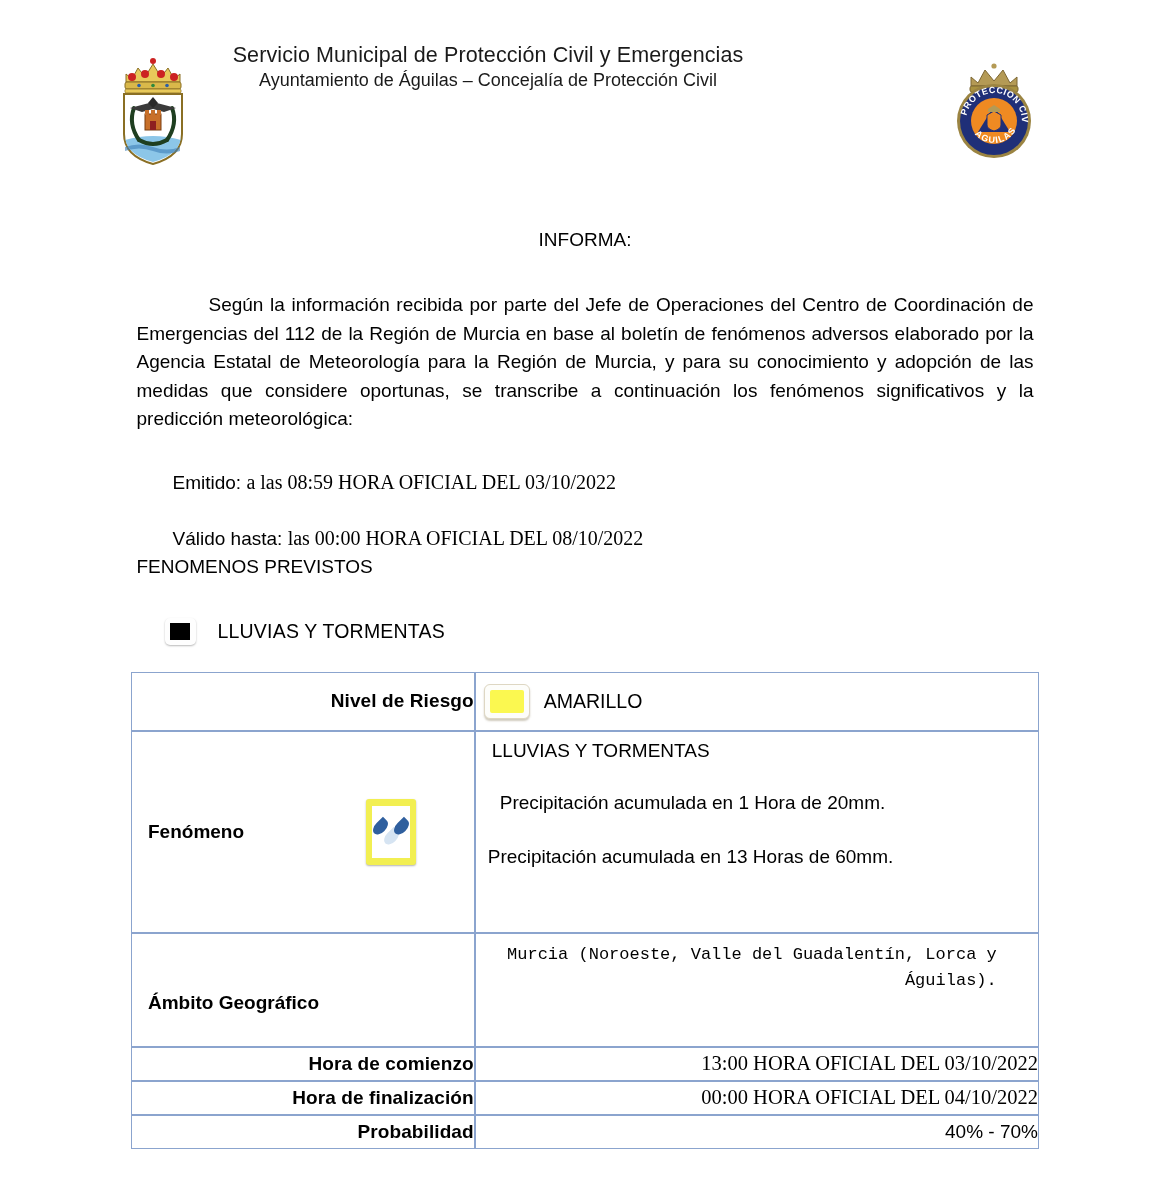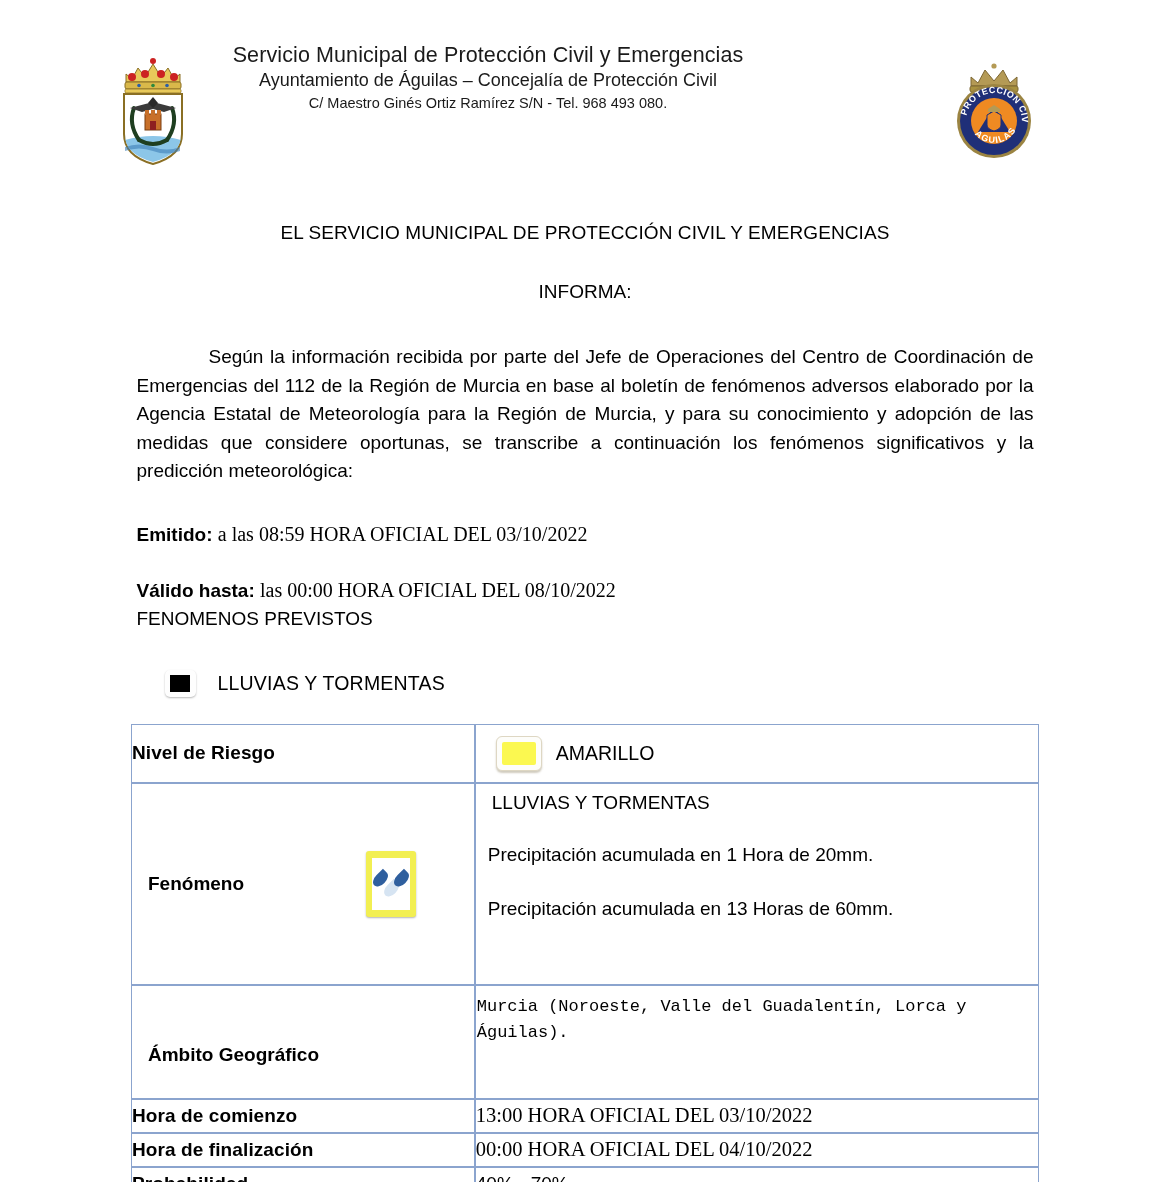--- a/index.html
+++ b/index.html
@@ -95,22 +95,23 @@
   
   .meta-block {
     width: 897px;
     margin: 34px auto 0 auto;
   }
   .meta-line {
     font-size: 19px;
     line-height: 28px;
   }
   .meta-line .lbl {
-    font-weight: bold;
+    font-weight: normal;
     font-family: "Liberation Sans", sans-serif;
+    margin-left: 36px;
   }
   .meta-line .val {
     font-family: "Liberation Serif", serif;
     font-size: 20px;
   }
   .meta-valid { margin-top: 27px; }
   .meta-sub {
     font-size: 19px;
     line-height: 28px;
   }
@@ -154,20 +155,21 @@
     border-collapse: separate;
     border-spacing: 0;
     table-layout: fixed;
   }
   .alert-table td {
     border: 1px solid #8ba4ce;
     box-shadow: inset 0 0 0 1px #ffffff;
     vertical-align: middle;
     padding: 0;
     background: #ffffff;
+    text-align: right;
   }
   .col-label { width: 343px; }
   .col-value { width: 563px; }
 
   .cell-label {
     font-weight: bold;
     font-size: 19px;
     padding: 0 0 0 16px;
     letter-spacing: 0.1px;
   }
@@ -178,21 +180,21 @@
   .serif-val {
     font-family: "Liberation Serif", serif;
     font-size: 20.5px;
   }
 
   
   .row-risk td { height: 57px; }
   .risk-wrap {
     display: flex;
     align-items: center;
-    padding-left: 20px;
+    padding-left: 8px;
   }
   .risk-swatch {
     width: 44px;
     height: 33px;
     border-radius: 6px;
     background: #fdfdfa;
     border: 1px solid #ded7c3;
     box-shadow: 0 2px 2px rgba(120,105,70,0.35);
     display: flex;
     align-items: center;
@@ -265,21 +267,21 @@
   }
   .phen-title {
     position: absolute;
     top: 8px;
     left: 16px;
     font-size: 19px;
   }
   .phen-p1 {
     position: absolute;
     top: 60px;
-    left: 12px;
+    left: 24px;
     font-size: 19px;
   }
   .phen-p2 {
     position: absolute;
     top: 114px;
     left: 12px;
     font-size: 19px;
   }
 
   
@@ -387,25 +389,23 @@
         <path id="arcBot" d="M 26 73 A 25 25 0 0 0 74 73" fill="none"></path>
         <text font-family="Liberation Sans, sans-serif" font-size="9" font-weight="bold" fill="#ffffff" letter-spacing="1.2">
           <textPath href="#arcBot" startOffset="16%">AGUILAS</textPath>
         </text>
       </svg>
     </div>
 
     <div class="header-text">
       <div class="hdr-l1">Servicio Municipal de Protección Civil y Emergencias</div>
       <div class="hdr-l2">Ayuntamiento de Águilas – Concejalía de Protección Civil</div>
-      <div class="hdr-l3">C/ Maestro Ginés Ortiz Ramírez S/N - Tel. 968 493 080.</div>
     </div>
   </div>
 
-  <div class="title-main">EL SERVICIO MUNICIPAL DE PROTECCIÓN CIVIL Y EMERGENCIAS</div>
   <div class="title-informa">INFORMA:</div>
 
   <div class="body-para">Según la información recibida por parte del Jefe de Operaciones del Centro de Coordinación de Emergencias del 112 de la Región de Murcia en base al boletín de fenómenos adversos elaborado por la Agencia Estatal de Meteorología para la Región de Murcia, y para su conocimiento y adopción de las medidas que considere oportunas, se transcribe a continuación los fenómenos significativos y la predicción meteorológica:</div>
 
   <div class="meta-block">
     <div class="meta-line">
       <span class="lbl">Emitido:</span>
       <span class="val">a las 08:59 HORA OFICIAL DEL 03/10/2022</span>
     </div>
     <div class="meta-line meta-valid">

